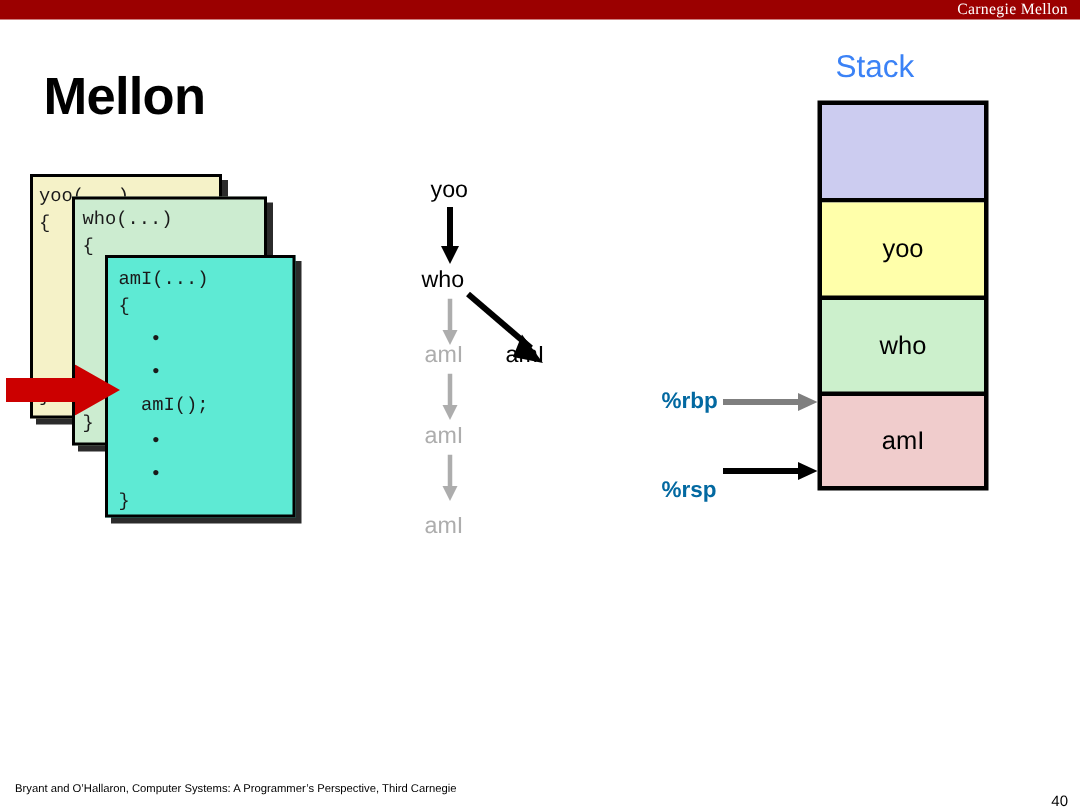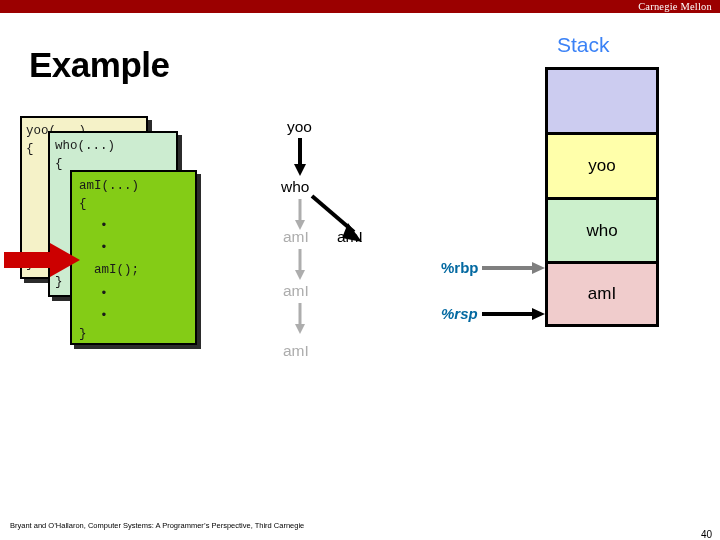--- a/index.html
+++ b/index.html
@@ -63,21 +63,21 @@
     background: #f5f2c8;
   }
   #card-who {
     left: 48px;  top: 131px;
     width: 130px; height: 166px;
     background: #ccecd0;
   }
   #card-ami {
     left: 70px;  top: 170px;
     width: 127px; height: 175px;
-    background: #84cc16;
+    background: #5eead4;
   }
   .code-line {
     position: absolute;
     white-space: pre;
   }
   .code-bullet {
     position: absolute;
     font-size: 13px;
     line-height: 1;
   }
@@ -130,21 +130,21 @@
   #seg-ami  { height: 60px; background: #f0cccc; }
 
   .reg-label {
     position: absolute;
     font-size: 15px;
     font-weight: bold;
     color: #0369a1;
     white-space: nowrap;
   }
   #reg-rbp-label { left: 441px; top: 259px; }
-  #reg-rsp-label { left: 441px; top: 305px; font-style: italic; }
+  #reg-rsp-label { left: 441px; top: 318px; }
 
   
   #footer-citation {
     position: absolute;
     left: 10px; top: 521px;
     font-size: 7.5px;
     color: #000000;
     white-space: nowrap;
   }
   #footer-pagenum {
@@ -154,21 +154,21 @@
     color: #000000;
     margin-left: 20px;
   }
 </style>
 </head>
 <body>
 
 <div id="header-banner"></div>
 <div id="header-brand">Carnegie Mellon</div>
 
-<div id="slide-title">Example</div>
+<div id="slide-title">Mellon</div>
 
 <div class="code-card" id="card-yoo">
   <span class="code-line" style="left:4px; top:7px;">yoo(...)</span>
   <span class="code-line" style="left:4px; top:25px;">{</span>
   <span class="code-line" style="left:4px; top:140px;">}</span>
 </div>
 
 <div class="code-card" id="card-who">
   <span class="code-line" style="left:5px; top:7px;">who(...)</span>
   <span class="code-line" style="left:5px; top:25px;">{</span>

